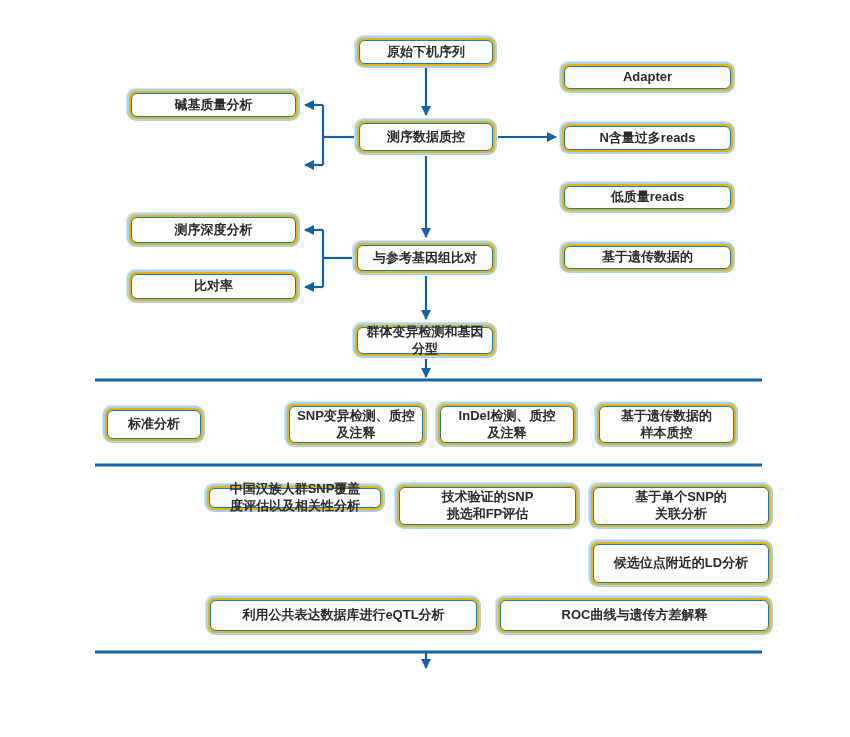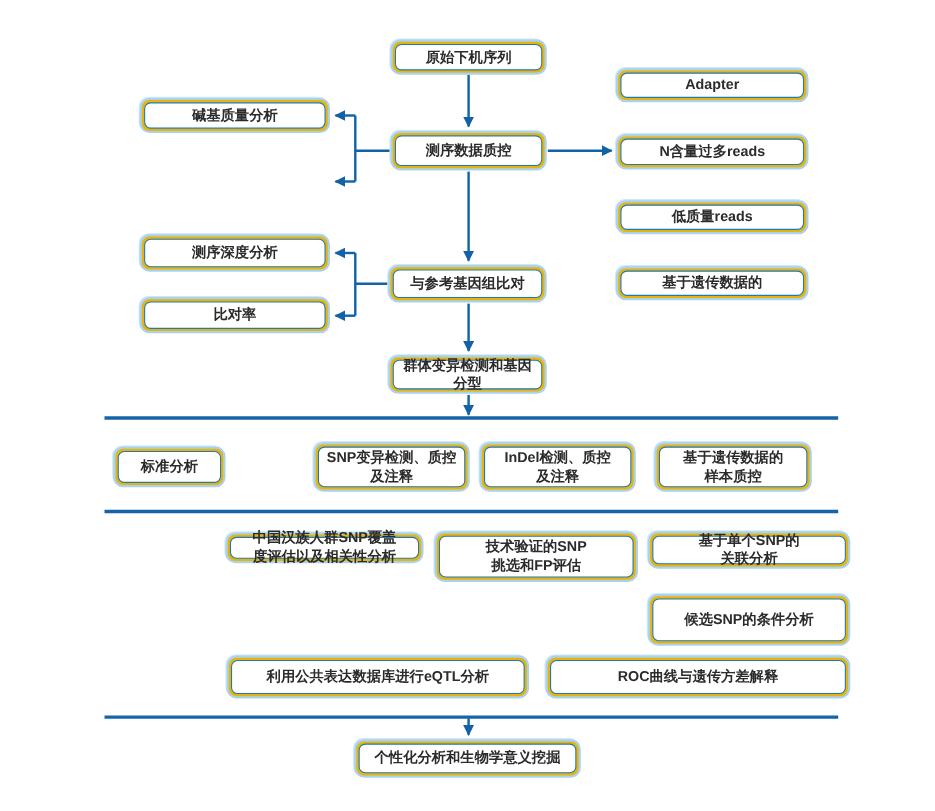--- a/index.html
+++ b/index.html
@@ -190,46 +190,41 @@
       </div>
   </div>
 
   <div class="node" style="left:395px;top:483px;width:185px;height:46px">
     <div class="inner">
         <span class="txt">技术验证的SNP
 挑选和FP评估</span>
       </div>
   </div>
 
-  <div class="node" style="left:589px;top:483px;width:184px;height:34px">
+  <div class="node" style="left:589px;top:483px;width:184px;height:46px">
     <div class="inner">
         <span class="txt">基于单个SNP的
 关联分析</span>
       </div>
   </div>
 
 
 
   <div class="node" style="left:589px;top:540px;width:184px;height:47px">
     <div class="inner">
-        <span class="txt">候选SNP的条件分析</span>
+        <span class="txt">候选位点附近的LD分析</span>
       </div>
   </div>
 
   <div class="node" style="left:206px;top:596px;width:275px;height:39px">
     <div class="inner">
         <span class="txt">利用公共表达数据库进行eQTL分析</span>
       </div>
   </div>
 
   <div class="node" style="left:496px;top:596px;width:277px;height:39px">
     <div class="inner">
         <span class="txt">ROC曲线与遗传方差解释</span>
       </div>
   </div>
 
-  <div class="node" style="left:322px;top:672px;width:206px;height:35px">
-    <div class="inner">
-        <span class="txt">个性化分析和生物学意义挖掘</span>
-      </div>
-  </div>
 
 </div>
 
 </body></html>

